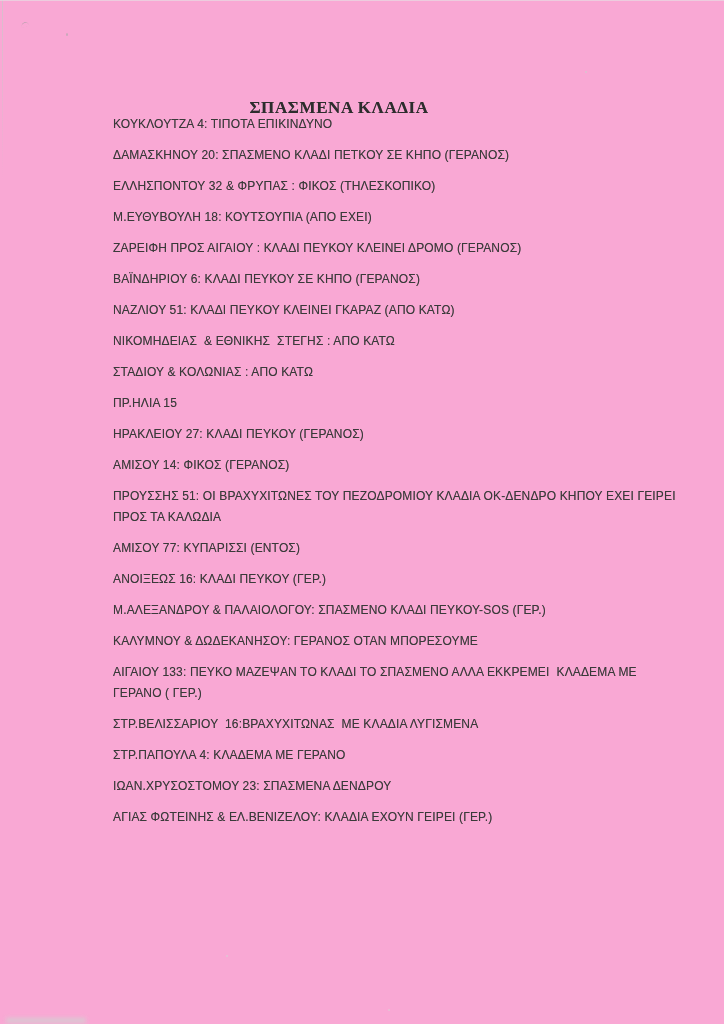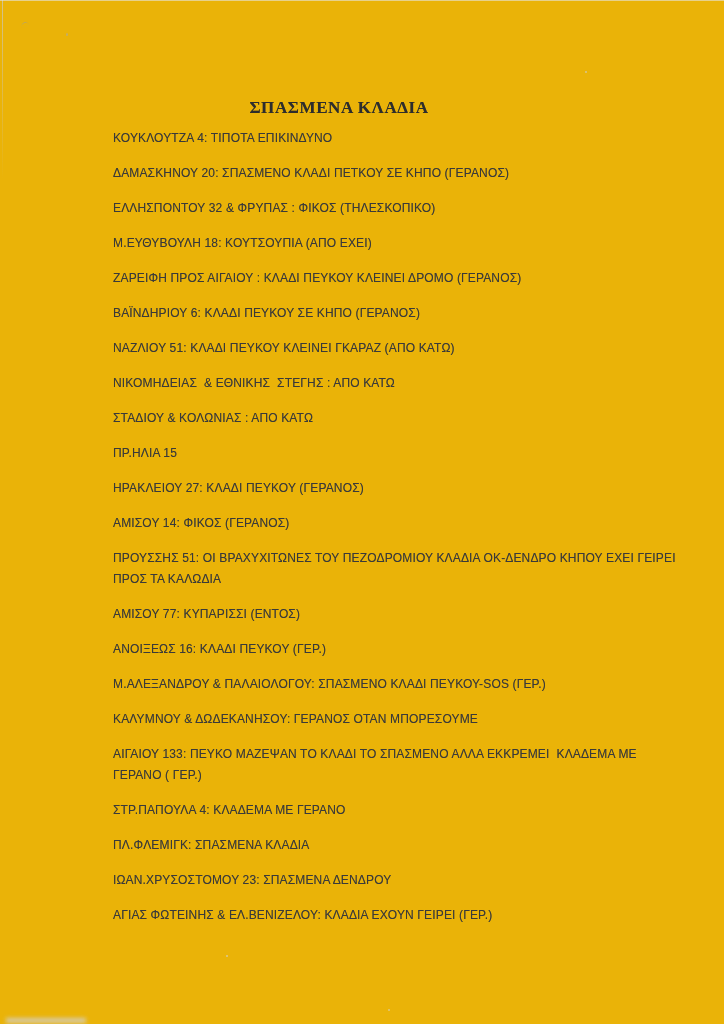--- a/index.html
+++ b/index.html
@@ -10,21 +10,21 @@
   body {
     width: 724px;
     height: 1024px;
     position: relative;
     overflow: hidden;
     font-family: "Liberation Sans", sans-serif;
   }
   .page {
     position: absolute;
     inset: 0;
-    background: #eab308;
+    background: #f9a8d4;
   }
   .doc-title {
     position: absolute;
     top: 98px;
     left: 0;
     width: 678px;
     text-align: center;
     font-family: "Liberation Serif", serif;
     font-weight: 700;
     font-size: 17px;
@@ -36,21 +36,21 @@
     position: absolute;
     left: 113px;
     top: 114px;
     width: 600px;
     color: #3a3a3a;
     font-size: 12px;
     letter-spacing: 0.15px;
     text-shadow: 0 0 0.5px rgba(60,60,60,0.5);
   }
   .doc-body p {
-    margin: 14px 0 10px 0;
+    margin: 0 0 10px 0;
     line-height: 21px;
     white-space: pre; 
   }
   
   .scan-edge-left {
     position: absolute;
     left: 2px; top: 0;
     width: 1px; height: 180px;
     background: linear-gradient(#c9c9c9, rgba(201,201,201,0));
     opacity: 0.7;
@@ -142,19 +142,19 @@
     <p>ΗΡΑΚΛΕΙΟΥ 27: ΚΛΑΔΙ ΠΕΥΚΟΥ (ΓΕΡΑΝΟΣ)</p>
     <p>ΑΜΙΣΟΥ 14: ΦΙΚΟΣ (ΓΕΡΑΝΟΣ)</p>
     <p>ΠΡΟΥΣΣΗΣ 51: ΟΙ ΒΡΑΧΥΧΙΤΩΝΕΣ ΤΟΥ ΠΕΖΟΔΡΟΜΙΟΥ ΚΛΑΔΙΑ ΟΚ-ΔΕΝΔΡΟ ΚΗΠΟΥ ΕΧΕΙ ΓΕΙΡΕΙ
 ΠΡΟΣ ΤΑ ΚΑΛΩΔΙΑ</p>
     <p>ΑΜΙΣΟΥ 77: ΚΥΠΑΡΙΣΣΙ (ΕΝΤΟΣ)</p>
     <p>ΑΝΟΙΞΕΩΣ 16: ΚΛΑΔΙ ΠΕΥΚΟΥ (ΓΕΡ.)</p>
     <p>Μ.ΑΛΕΞΑΝΔΡΟΥ &amp; ΠΑΛΑΙΟΛΟΓΟΥ: ΣΠΑΣΜΕΝΟ ΚΛΑΔΙ ΠΕΥΚΟΥ-SOS (ΓΕΡ.)</p>
     <p>ΚΑΛΥΜΝΟΥ &amp; ΔΩΔΕΚΑΝΗΣΟΥ: ΓΕΡΑΝΟΣ ΟΤΑΝ ΜΠΟΡΕΣΟΥΜΕ</p>
     <p>ΑΙΓΑΙΟΥ 133: ΠΕΥΚΟ ΜΑΖΕΨΑΝ ΤΟ ΚΛΑΔΙ ΤΟ ΣΠΑΣΜΕΝΟ ΑΛΛΑ ΕΚΚΡΕΜΕΙ  ΚΛΑΔΕΜΑ ΜΕ
 ΓΕΡΑΝΟ ( ΓΕΡ.)</p>
+    <p>ΣΤΡ.ΒΕΛΙΣΣΑΡΙΟΥ  16:ΒΡΑΧΥΧΙΤΩΝΑΣ  ΜΕ ΚΛΑΔΙΑ ΛΥΓΙΣΜΕΝΑ</p>
     <p>ΣΤΡ.ΠΑΠΟΥΛΑ 4: ΚΛΑΔΕΜΑ ΜΕ ΓΕΡΑΝΟ</p>
-    <p>ΠΛ.ΦΛΕΜΙΓΚ: ΣΠΑΣΜΕΝΑ ΚΛΑΔΙΑ</p>
     <p>ΙΩΑΝ.ΧΡΥΣΟΣΤΟΜΟΥ 23: ΣΠΑΣΜΕΝΑ ΔΕΝΔΡΟΥ</p>
     <p>ΑΓΙΑΣ ΦΩΤΕΙΝΗΣ &amp; ΕΛ.ΒΕΝΙΖΕΛΟΥ: ΚΛΑΔΙΑ ΕΧΟΥΝ ΓΕΙΡΕΙ (ΓΕΡ.)</p>
   </div>
 
 </div>
 
 </body></html>

